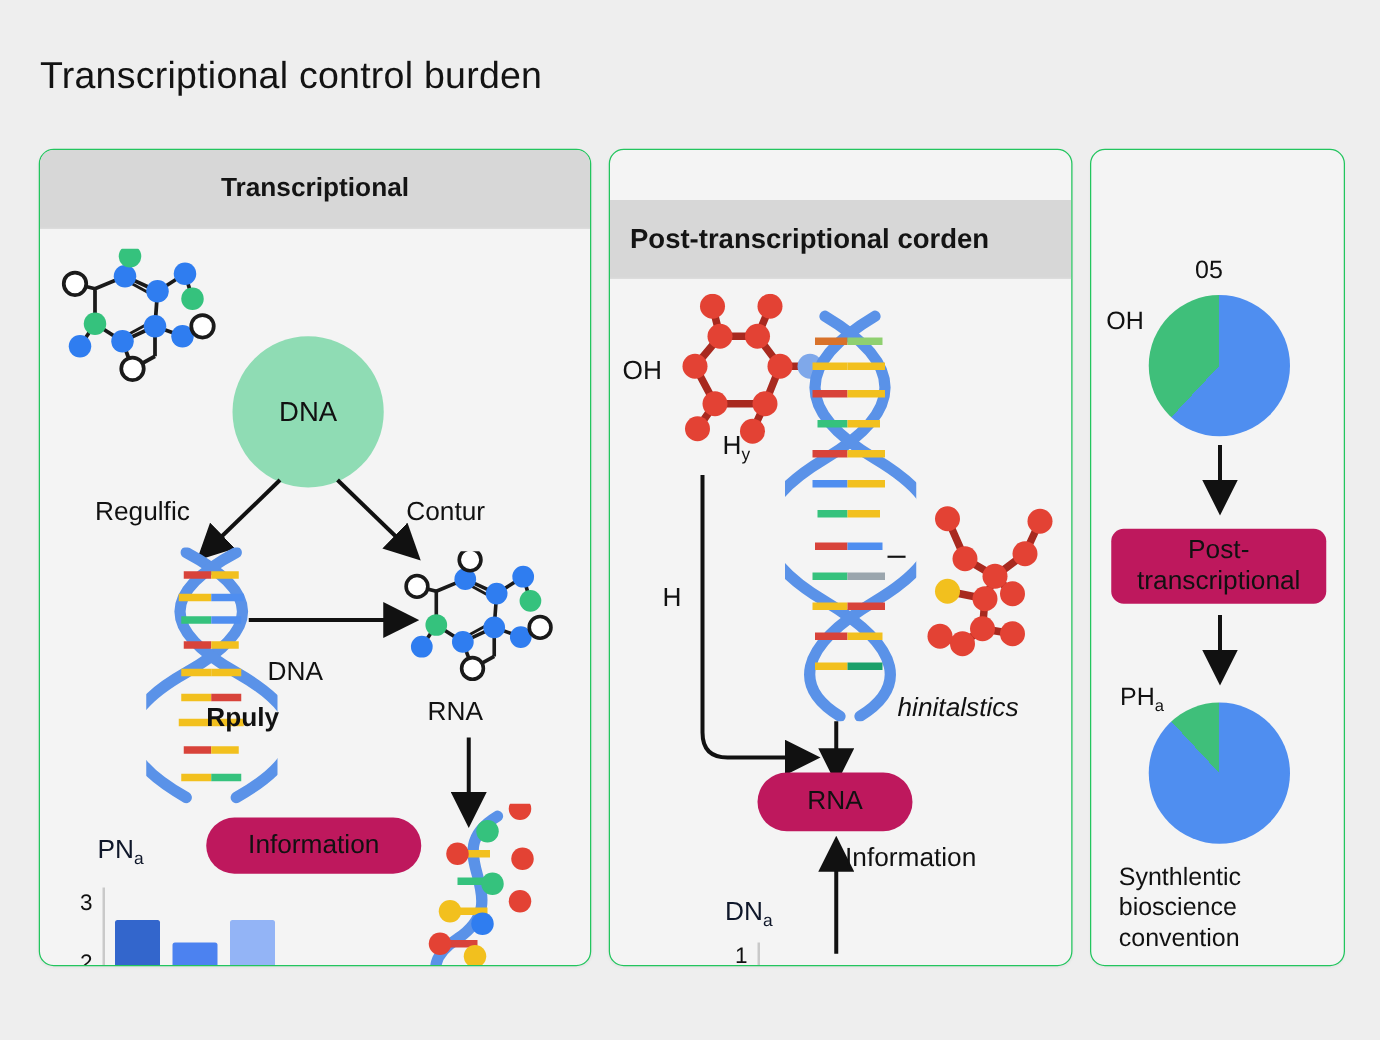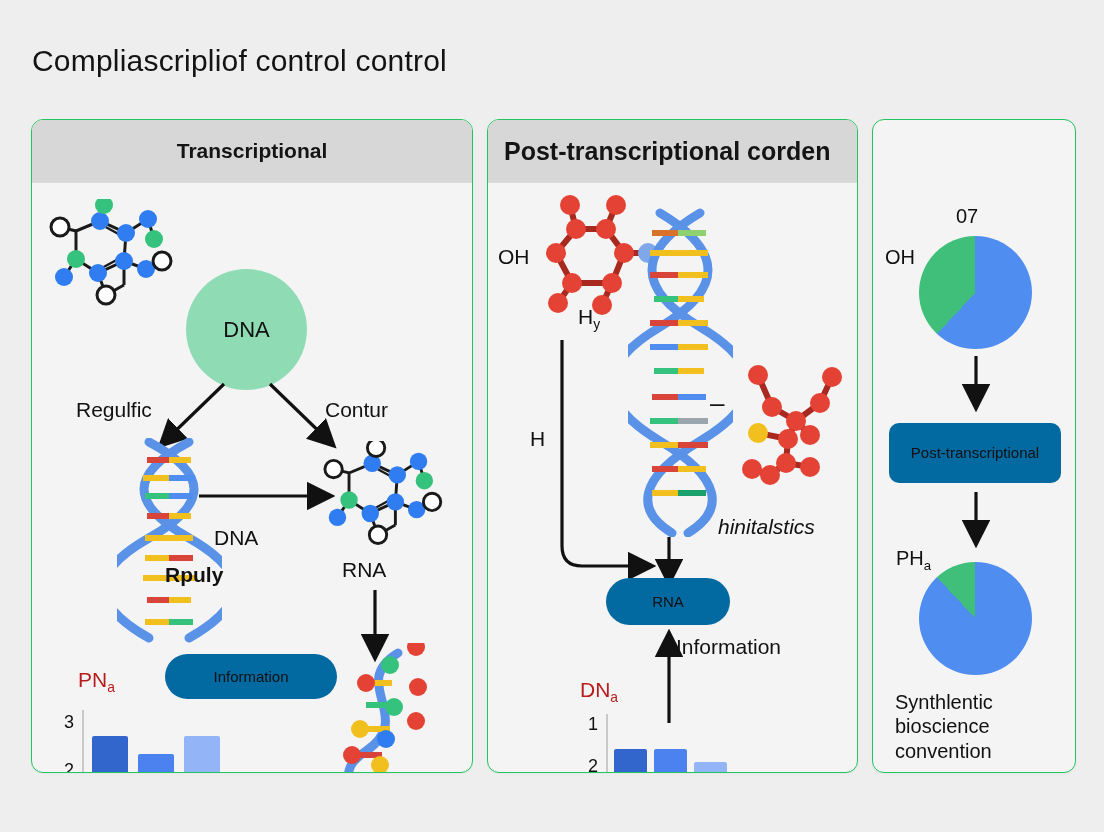--- a/index.html
+++ b/index.html
@@ -23,54 +23,54 @@
     box-shadow:0 1px 2px rgba(0,0,0,.04);
     overflow:hidden;
   }
   .panel-header{
     height:62px;
     background:#d7d7d7;
     border-bottom:1px solid #dcdcdc;
     display:flex;align-items:center;justify-content:center;
     font-size:21px;font-weight:700;color:#141414;
   }
-  .panel-header.left-align{justify-content:flex-start;padding-left:16px;font-size:25px;}
+  .panel-header.left-align{justify-content:flex-start;padding-left:16px;font-size:22px;margin-top:40px;}
   .panel-body{position:relative;width:100%;height:calc(100% - 62px);}
 
   
   #panel-transcriptional{left:31px;top:119px;width:440px;height:652px;}
   #panel-post-transcriptional{left:487px;top:119px;width:369px;height:652px;}
   #panel-protein-synthesis{left:872px;top:119px;width:202px;height:652px;}
 
   
   .lbl{position:absolute;font-size:21px;color:#111;white-space:nowrap;}
   .lbl sub{font-size:.66em;}
 
   
   .pill{
     position:absolute;
-    background:#0369a1;
+    background:#be185d;
     border-radius:24px;
     display:flex;align-items:center;justify-content:center;
     text-align:center;
-    font-size:15px;color:#111;line-height:1.15;
+    font-size:21px;color:#111;line-height:1.15;
   }
   .circle-node{
     position:absolute;border-radius:50%;
     background:#8fdcb4;
     display:flex;align-items:center;justify-content:center;
     font-size:22px;color:#111;
   }
 
   
   .arrow-svg{position:absolute;overflow:visible;pointer-events:none;}
 
   
   .barchart{position:absolute;}
-  .bc-axis-label{position:absolute;font-size:21px;color:#b91c1c;white-space:nowrap;}
+  .bc-axis-label{position:absolute;font-size:21px;color:#0f172a;white-space:nowrap;}
   .bc-tick{position:absolute;font-size:18px;color:#111;text-align:right;}
   .bc-plot{position:absolute;}
   .bc-bar{position:absolute;bottom:0;border-radius:2px 2px 0 0;}
   .bc-axisline{position:absolute;background:#c9c9c9;}
 
   .piechart{position:absolute;border-radius:50%;}
   .pie-label{position:absolute;font-size:20px;color:#111;white-space:nowrap;}
   .pie-label sub{font-size:.66em;}
   .caption{position:absolute;font-size:20px;line-height:1.22;color:#111;}
 
@@ -78,21 +78,21 @@
   .figure{position:absolute;}
   .watermark{
     position:absolute;right:14px;bottom:10px;
     font-size:12px;color:#e6e6e6;letter-spacing:1px;
     user-select:none;
   }
 </style>
 </head>
 <body>
 
-<div id="page-title">Compliascripliof control control</div>
+<div id="page-title">Transcriptional control burden</div>
 
 <section class="panel" id="panel-transcriptional">
   <div class="panel-header">Transcriptional</div>
   <div class="panel-body">
 
     <svg class="figure" style="left:16px;top:16px;" width="145" height="120" viewBox="0 0 145 120">
       <g stroke="#1a1a1a" stroke-width="3" fill="none">
         <path d="M28 32 L52 22 L78 34 L76 62 L50 74 L28 60 Z"></path>
         <path d="M52 22 L56 6"></path>
         <path d="M78 34 L100 20"></path>
@@ -428,21 +428,21 @@
         <div class="bc-bar" style="left:82px;width:33px;height:49px;background:#93b4f6;"></div>
       </div>
     </div>
 
   </div>
 </section>
 
 <section class="panel" id="panel-protein-synthesis">
   <div class="panel-body">
 
-    <div class="pie-label" style="left:83px;top:85px;">07</div>
+    <div class="pie-label" style="left:83px;top:85px;">05</div>
     <div class="pie-label" style="left:12px;top:126px;">OH</div>
 
     <div class="piechart" style="left:46px;top:116px;width:113px;height:113px;
                 background:conic-gradient(#4f8ef0 0deg 223deg, #3fbf7a 223deg 360deg);"></div>
 
     <svg class="arrow-svg" style="left:90px;top:234px;" width="26" height="66" viewBox="0 0 26 66">
       <defs>
           <marker id="ah8" markerWidth="9" markerHeight="9" refX="7" refY="4.5" orient="auto">
         <path d="M0,0 L9,4.5 L0,9 z" fill="#111"></path>
           </marker>

